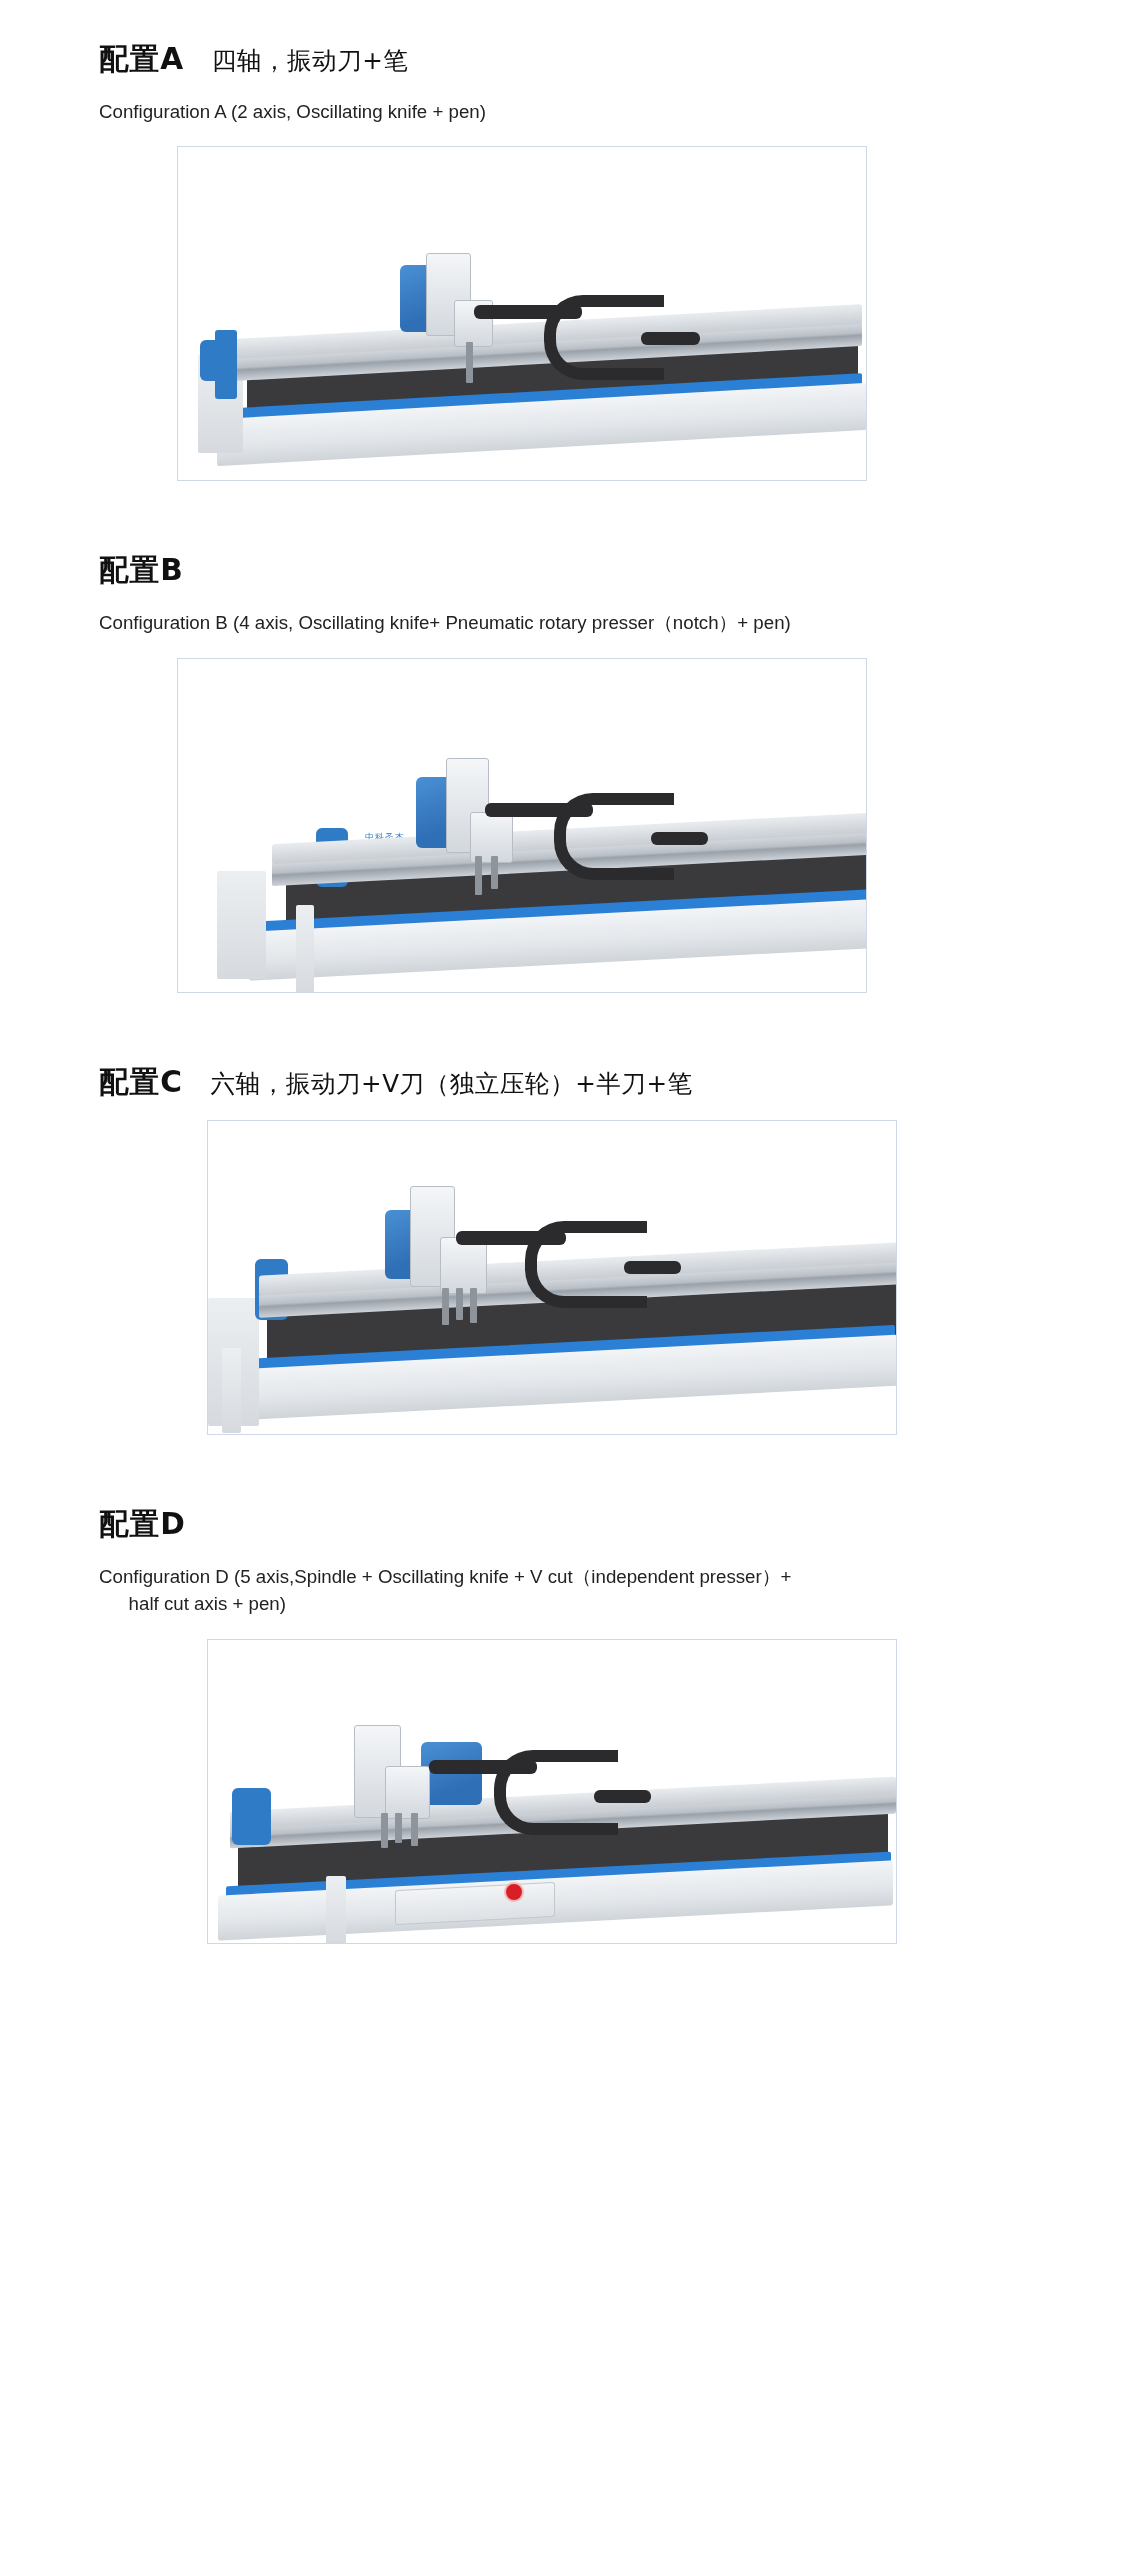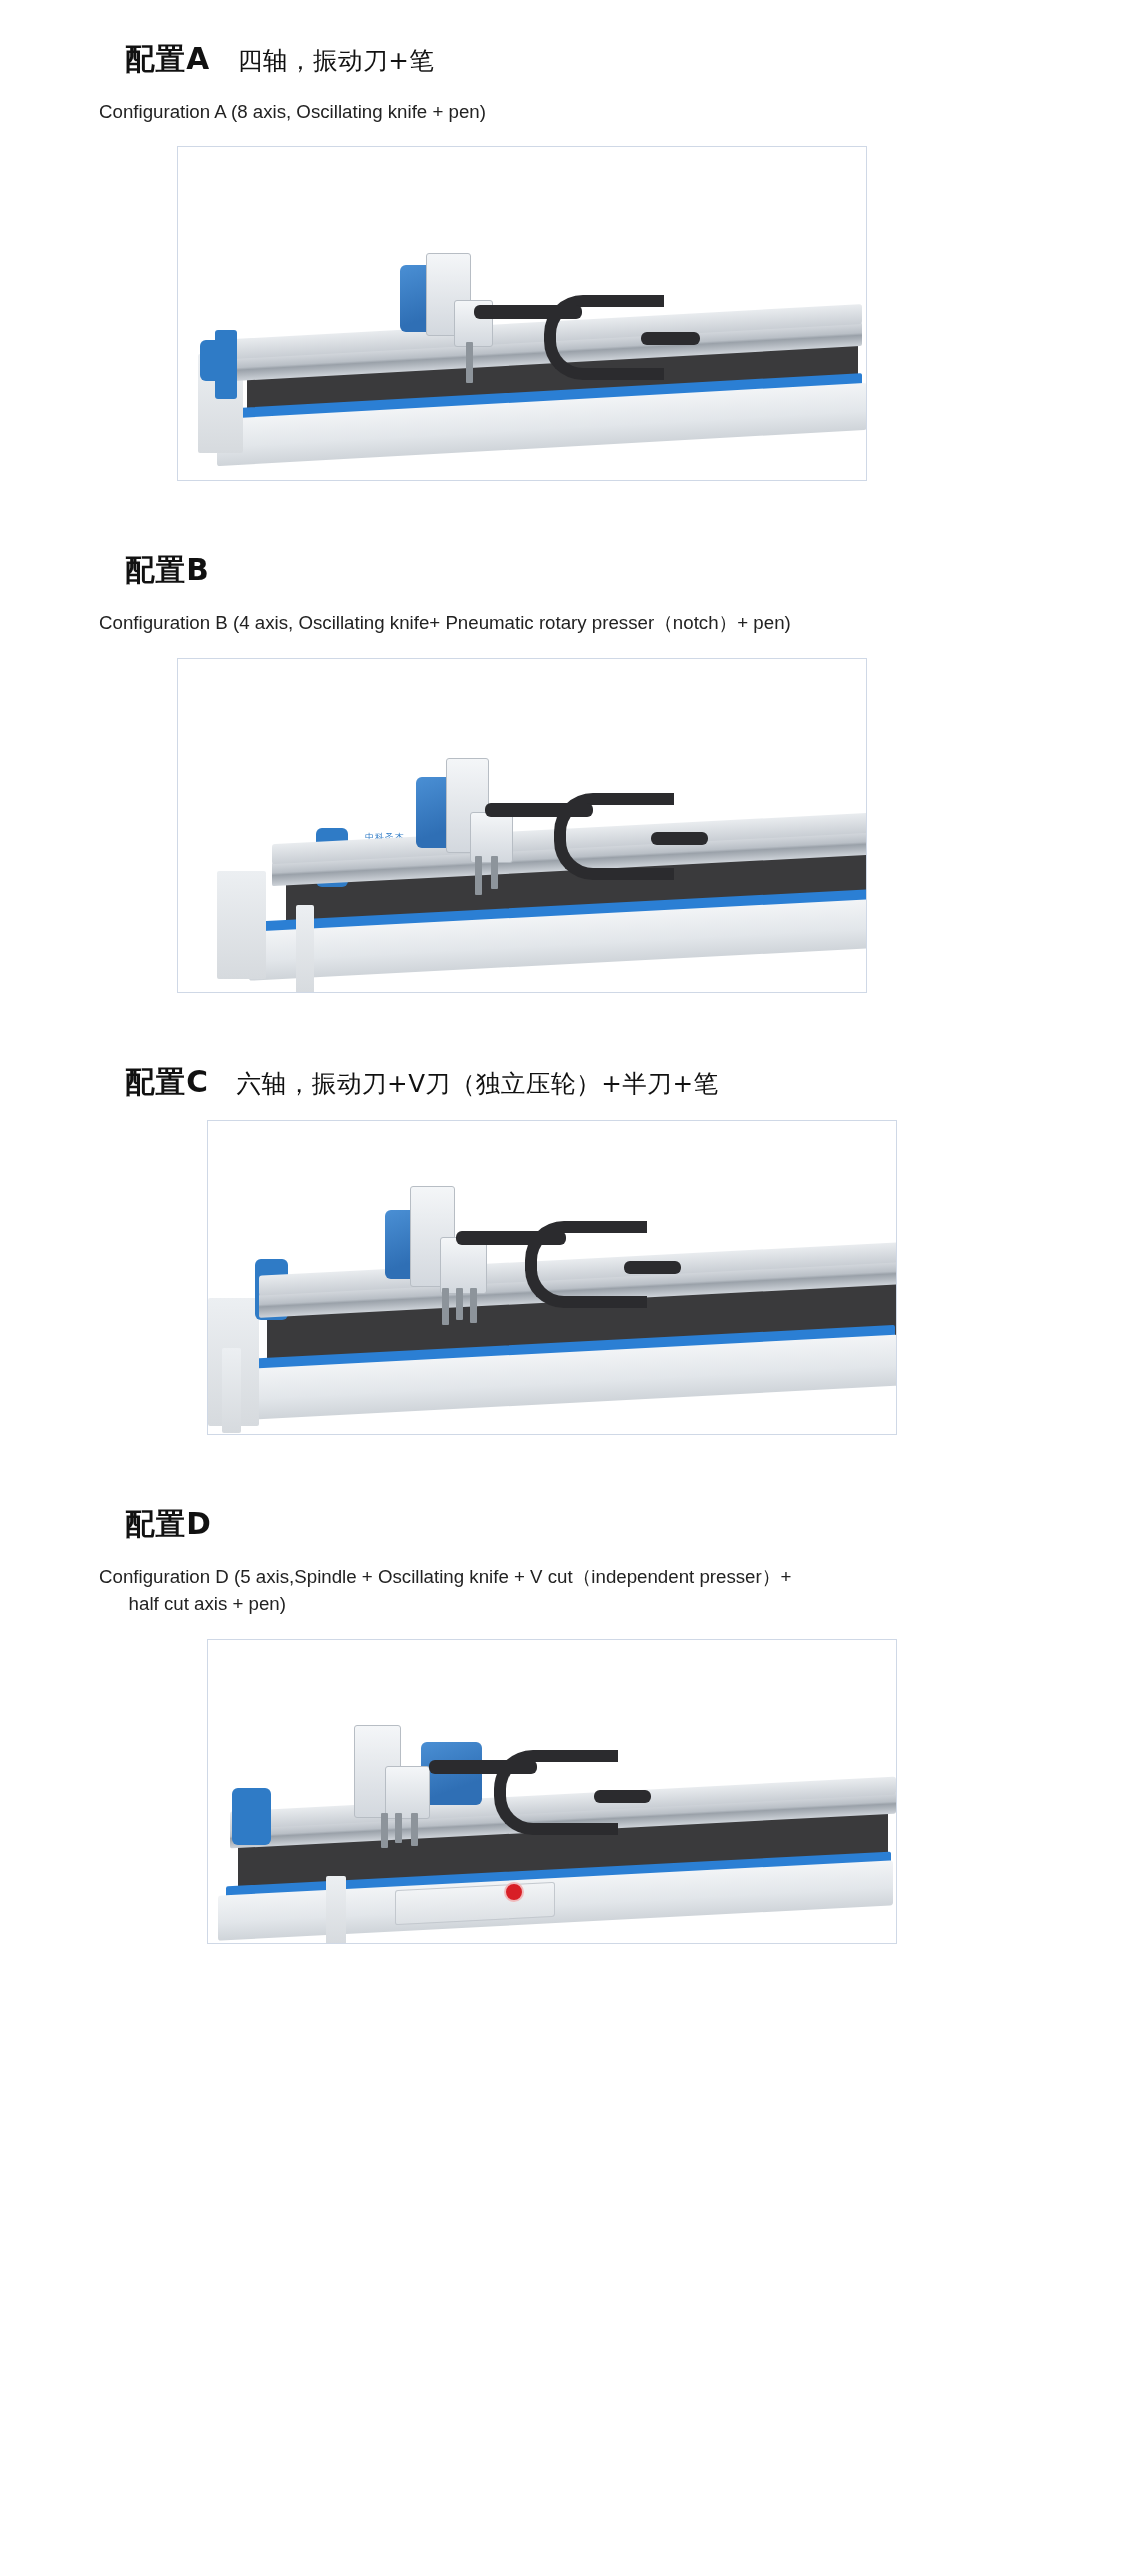--- a/index.html
+++ b/index.html
@@ -31,21 +31,20 @@
     padding-left: 99px;
     margin-bottom: 17.7px;
   }
   .heading-cn-label {
     font-family: "DejaVu Sans", "Liberation Sans", sans-serif;
     font-weight: bold;
     font-size: 29.6px;
     letter-spacing: 1px;
     color: #111111;
     white-space: nowrap;
-    margin-left: 26px;
   }
   .heading-cn-desc {
     font-family: "DejaVu Sans", "Liberation Sans", sans-serif;
     font-size: 24.6px;
     color: #111111;
     margin-left: 27.6px;
     white-space: nowrap;
     letter-spacing: 0.5px;
   }
   .heading-en {
@@ -162,21 +161,21 @@
 </head>
 <body>
 
 <div class="page">
 
   <div class="section">
     <div class="heading-row">
       <span class="heading-cn-label">配置A</span>
       <span class="heading-cn-desc">四轴，振动刀+笔</span>
     </div>
-    <div class="heading-en">Configuration A (8 axis, Oscillating knife + pen)</div>
+    <div class="heading-en">Configuration A (2 axis, Oscillating knife + pen)</div>
 
     <div class="photo-frame" style="width:690px;height:335px;margin-left:177px;">
       <div class="machine">
 
         <div class="m-table-top" style="left:69px;top:197px;width:611px;height:57px;transform:skewY(-3.2deg);"></div>
 
         <div class="m-blue-strip" style="left:44px;top:244px;width:640px;height:11.8px;transform:skewY(-3.2deg);"></div>
 
         <div class="m-table-front" style="left:39px;top:254px;width:650px;height:47px;transform:skewY(-3.2deg);"></div>
 

